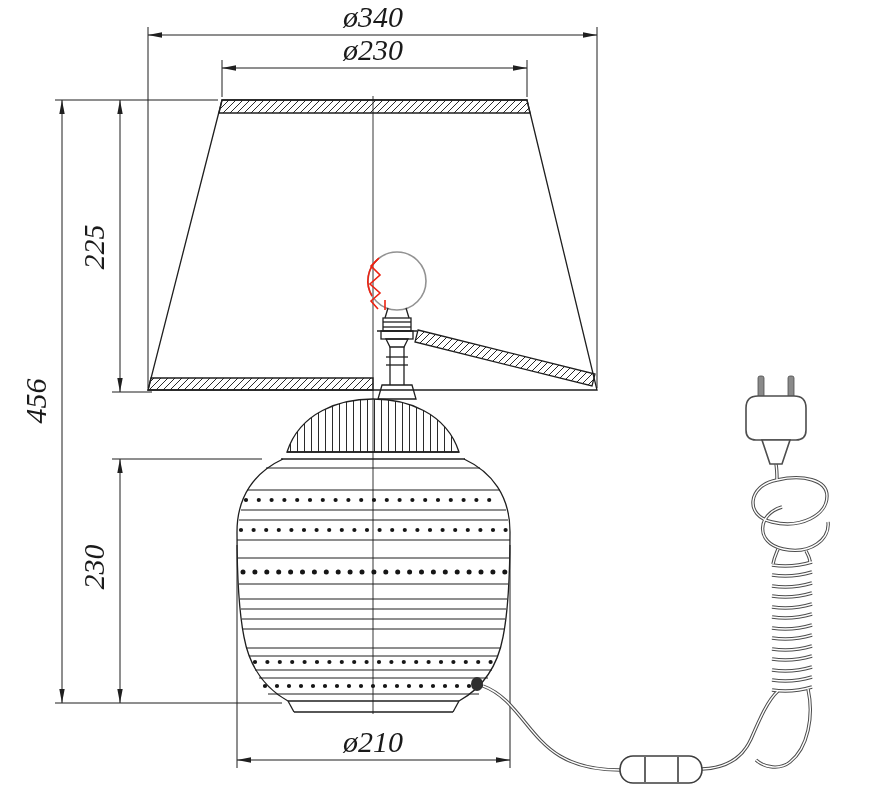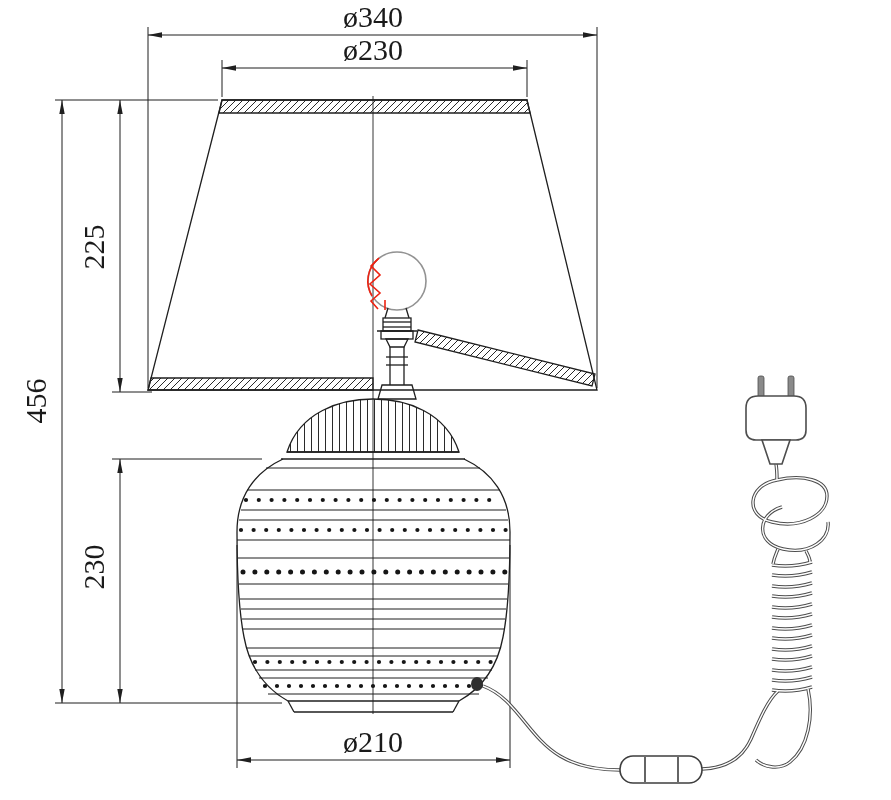--- a/index.html
+++ b/index.html
@@ -1,16 +1,16 @@
 <!DOCTYPE html>
 <html><head>
 <meta charset="utf-8">
 <style>
   html,body{margin:0;padding:0;background:#ffffff;}
-  .stage{width:891px;height:800px;position:relative;background:#ffffff;overflow:hidden;}
+  .stage{width:891px;height:800px;position:relative;background:#ffffff;overflow:hidden;font-style:italic;}
   svg{display:block;}
   text{font-family:"Liberation Serif","DejaVu Serif",serif;}
 </style>
 </head>
 <body>
 
 <div class="stage">
 <svg width="891" height="800" viewBox="0 0 891 800" xmlns="http://www.w3.org/2000/svg">
   <defs>
     <marker id="arrE" markerWidth="15" markerHeight="8" refX="14" refY="3.5" orient="auto-start-reverse" markerUnits="userSpaceOnUse">

